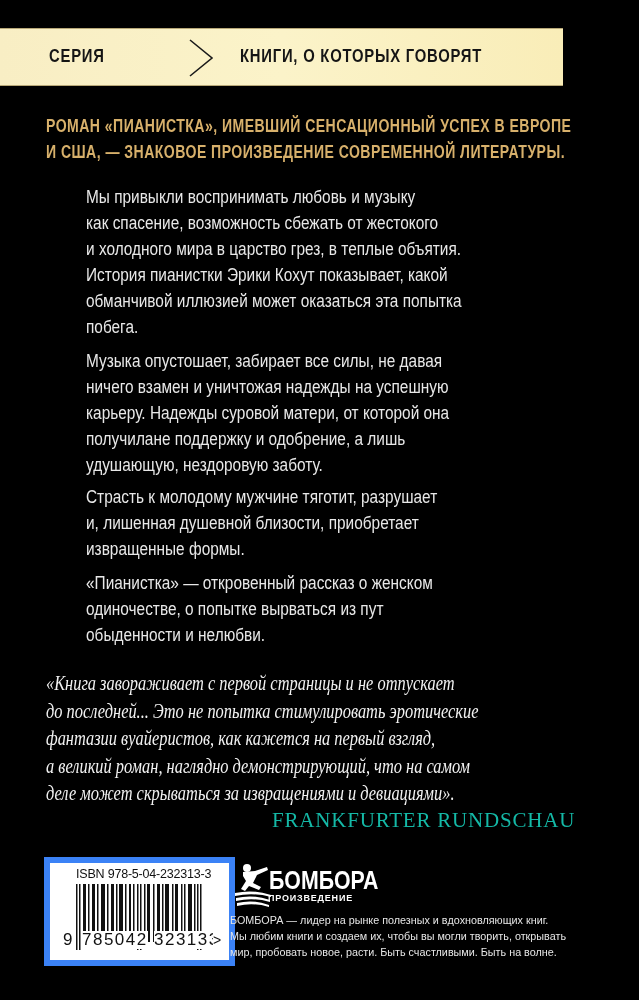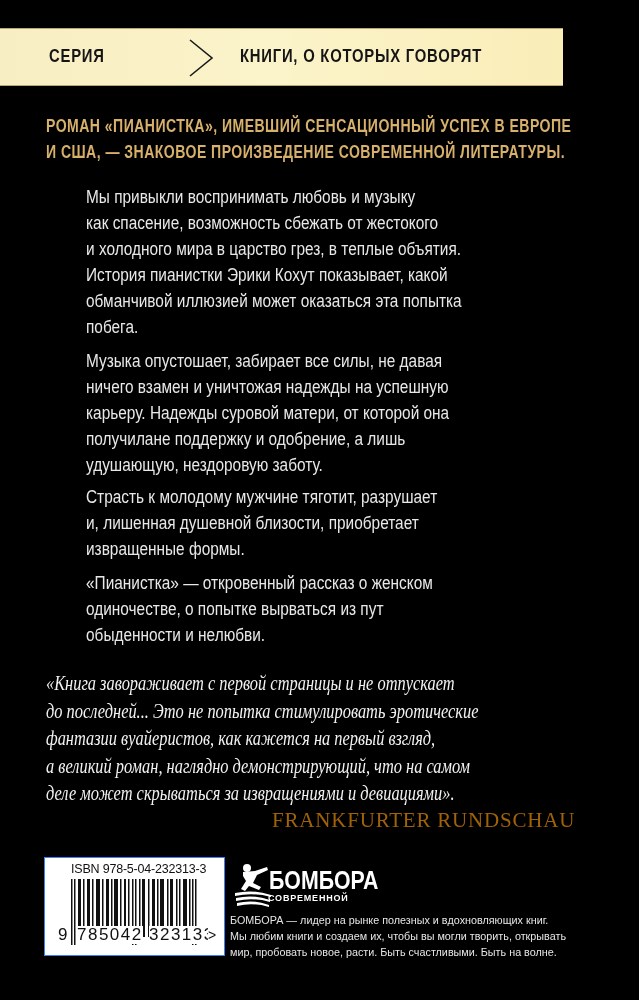--- a/index.html
+++ b/index.html
@@ -4,22 +4,22 @@
 <style>
   html, body { margin:0; padding:0; }
   body { width:639px; height:1000px; background:#000; overflow:hidden; position:relative; font-family:"Liberation Sans", sans-serif; }
   .banner { position:absolute; left:0; top:28px; width:563px; height:56px; background:linear-gradient(90deg,#f8eec4 0%,#fbf3c9 50%,#f9edb8 100%); border-top:1px solid #b8a878; border-bottom:1px solid #b8a878; }
   .banner .series { position:absolute; left:49px; top:16px; font-family:"Liberation Sans", sans-serif; font-weight:bold; font-size:19px; letter-spacing:1px; color:#151515; transform:scaleX(0.78); transform-origin:left center; }
   .banner .chev { position:absolute; left:186px; top:9px; width:30px; height:40px; }
   .banner .title { position:absolute; left:240px; top:16px; font-weight:bold; font-size:19px; letter-spacing:1px; color:#151515; transform:scaleX(0.78); transform-origin:left center; white-space:nowrap; }
   .lead { position:absolute; left:46px; top:113px; width:600px; color:#d7b06b; font-weight:bold; font-size:18.5px; line-height:26px; letter-spacing:0.6px; transform:scaleX(0.76); transform-origin:left top; white-space:nowrap; }
   .body-text { position:absolute; left:86px; width:600px; color:#e8e8e8; font-size:17.5px; line-height:26px; transform:scaleX(0.88); transform-origin:left top; white-space:nowrap; }
   .quote { position:absolute; left:46px; top:670px; width:640px; color:#f2f2f2; font-family:"Liberation Serif", serif; font-style:italic; font-size:20px; line-height:27.5px; transform:scaleX(0.82); transform-origin:left top; white-space:nowrap; }
-  .source { position:absolute; left:272px; top:808px; color:#a16207; font-family:"Liberation Serif", serif; font-size:21px; letter-spacing:0.8px; white-space:nowrap; }
-  .barcode-box { position:absolute; left:44px; top:857px; width:179px; height:97px; background:#fff; border:1px solid #3b82f6; }
+  .source { position:absolute; left:272px; top:808px; color:#14b8a6; font-family:"Liberation Serif", serif; font-size:21px; letter-spacing:0.8px; white-space:nowrap; }
+  .barcode-box { position:absolute; left:44px; top:857px; width:179px; height:97px; background:#fff; border:6px solid #3b82f6; }
   .isbn { position:absolute; left:26px; top:4px; font-size:12.5px; color:#111; white-space:nowrap; letter-spacing:-0.2px; }
   .bars { position:absolute; left:16px; top:21px; width:150px; height:66px; }
   .bc-num { position:absolute; top:68px; font-size:17px; color:#111; background:#fff; line-height:18px; letter-spacing:1.5px; }
   .logo { position:absolute; left:233px; top:863px; width:40px; height:46px; }
   .brand { position:absolute; left:269px; top:865px; color:#fff; font-weight:bold; font-size:26px; transform:scaleX(0.82); transform-origin:left top; white-space:nowrap; }
   .brand-sub { position:absolute; left:268px; top:893px; color:#fff; font-weight:bold; font-size:9px; letter-spacing:0.8px; white-space:nowrap; }
   .pub-text { position:absolute; left:230px; top:912px; color:#e6e6e6; font-size:11.6px; line-height:15.8px; white-space:nowrap; transform:scaleX(0.93); transform-origin:left top; }
 </style>
 </head>
 <body>
@@ -120,18 +120,18 @@
 <svg class="logo" viewBox="0 0 40 46">
   <g fill="#fff">
     <circle cx="14" cy="5" r="4"></circle>
     <path d="M10 9 L22 8 L34 4 L35 7 L24 12 L20 20 L28 24 L26 27 L16 23 L12 28 L8 26 L13 18 L10 13 Z"></path>
     <path d="M2 30 Q20 26 38 32 L38 34 Q20 29 2 33 Z"></path>
     <path d="M3 35 Q20 31 37 37 L37 39 Q20 34 3 38 Z"></path>
     <path d="M4 40 Q20 36 36 42 L36 44 Q20 39 4 43 Z"></path>
   </g>
 </svg>
 <div class="brand">БОМБОРА</div>
-<div class="brand-sub">СОВРЕМЕННОЙ</div>
+<div class="brand-sub">ПРОИЗВЕДЕНИЕ</div>
 <div class="pub-text">
   <div>БОМБОРА — лидер на рынке полезных и вдохновляющих книг.</div>
   <div>Мы любим книги и создаем их, чтобы вы могли творить, открывать</div>
   <div>мир, пробовать новое, расти. Быть счастливыми. Быть на волне.</div>
 </div>
 
 </body></html>

